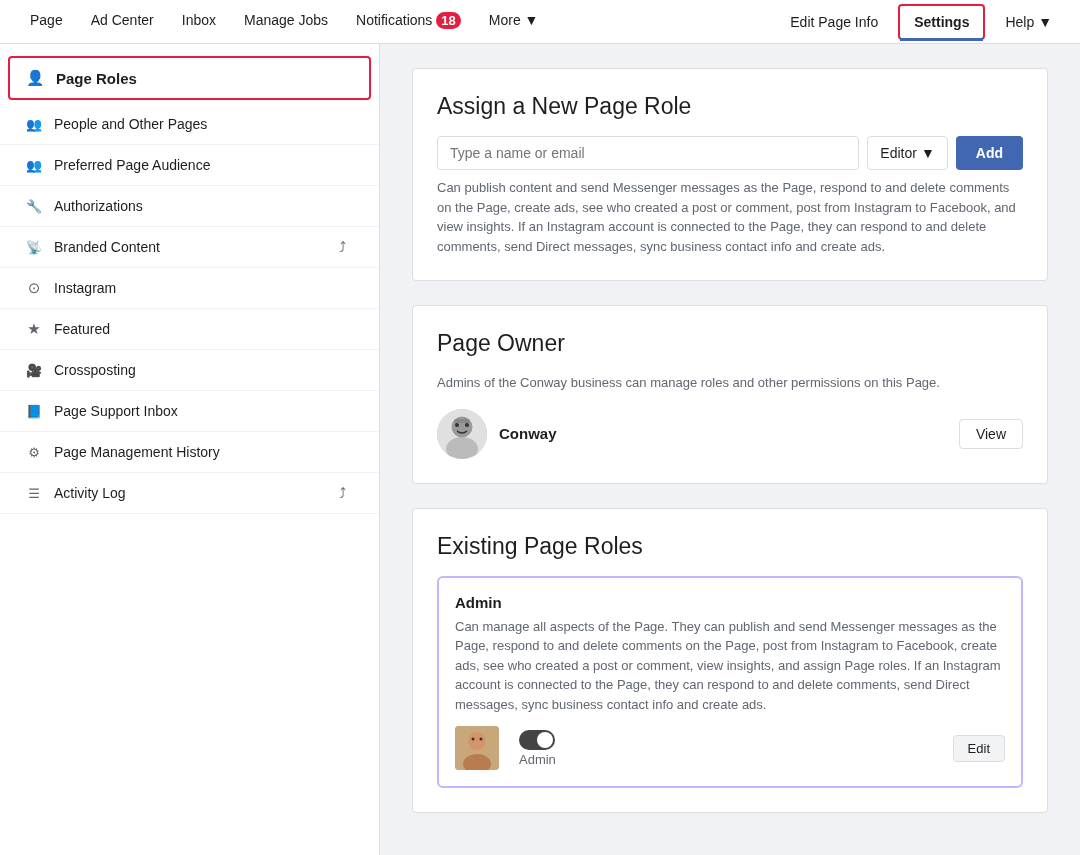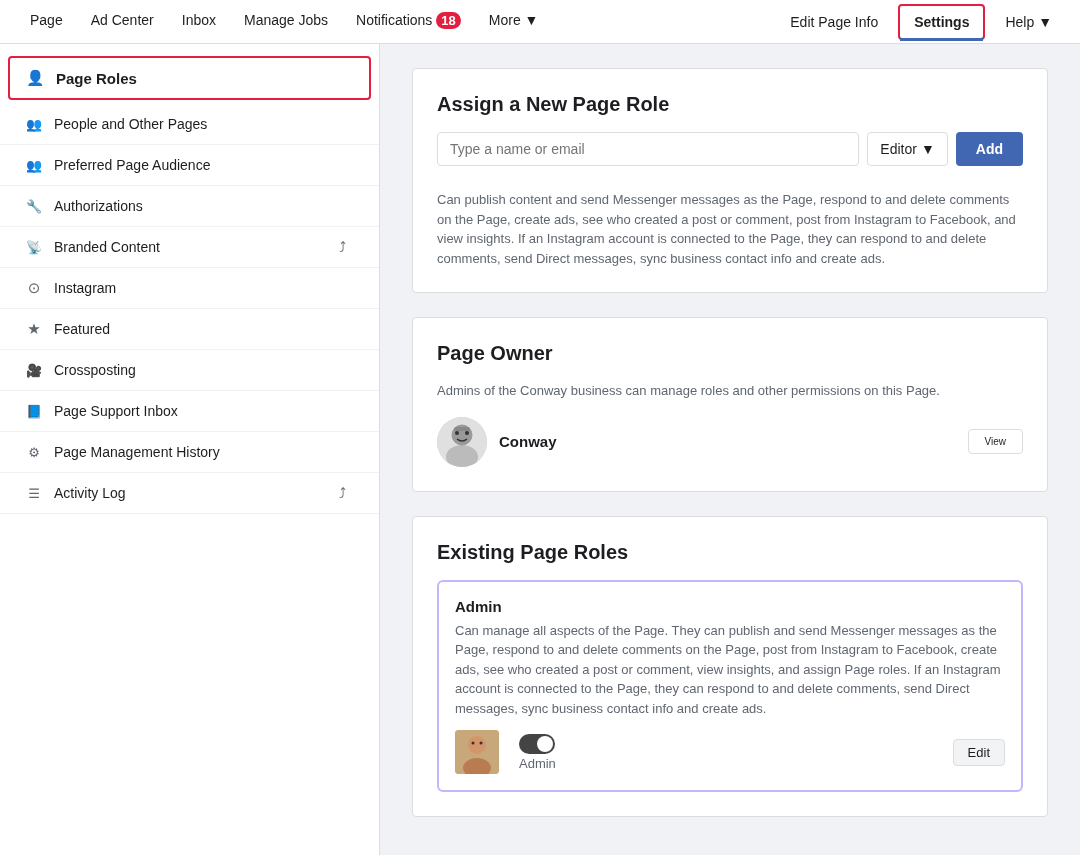--- a/index.html
+++ b/index.html
@@ -63,22 +63,22 @@
     .sidebar-ext-icon {
       width: 16px; height: 16px; color: #606770; font-size: 14px;
     }
 
     
     .main-content { flex: 1; padding: 24px 32px; background: #f0f2f5; overflow-y: auto; }
     .content-card {
       background: #fff; border-radius: 4px; padding: 24px;
       margin-bottom: 24px; border: 1px solid #ddd;
     }
-    .section-title { font-size: 20px; font-weight: 700; color: #1c1e21; margin-bottom: 16px; }
-    .assign-row { display: flex; gap: 8px; margin-bottom: 24px; }
+    .section-title { font-size: 23px; font-weight: 400; color: #1c1e21; margin-bottom: 16px; }
+    .assign-row { display: flex; gap: 8px; margin-bottom: 8px; }
     .name-input {
       flex: 1; border: 1px solid #ddd; border-radius: 4px;
       padding: 8px 12px; font-size: 14px; color: #606770;
       background: #fff; outline: none;
     }
     .role-select {
       border: 1px solid #ddd; border-radius: 4px; padding: 8px 12px;
       font-size: 14px; color: #1c1e21; background: #fff; cursor: pointer;
       display: flex; align-items: center; gap: 4px; white-space: nowrap;
     }
@@ -90,21 +90,21 @@
     .owner-desc { font-size: 13px; color: #606770; margin-bottom: 16px; line-height: 1.5; }
     .owner-row { display: flex; align-items: center; }
     .avatar {
       width: 50px; height: 50px; border-radius: 50%; background: #ccc;
       margin-right: 12px; display: flex; align-items: center; justify-content: center;
       overflow: hidden; font-size: 22px; flex-shrink: 0;
     }
     .owner-name { font-size: 15px; font-weight: 600; flex: 1; }
     .view-btn {
       border: 1px solid #ddd; border-radius: 4px; padding: 6px 16px;
-      background: #fff; font-size: 10px; cursor: pointer; color: #1c1e21;
+      background: #fff; font-size: 14px; cursor: pointer; color: #1c1e21;
     }
 
     
     .existing-card {
       background: #fff; border-radius: 4px; padding: 24px;
       border: 1px solid #ddd;
     }
     .admin-box {
       border: 2px solid #c4b5fd; border-radius: 6px; padding: 16px;
     }

